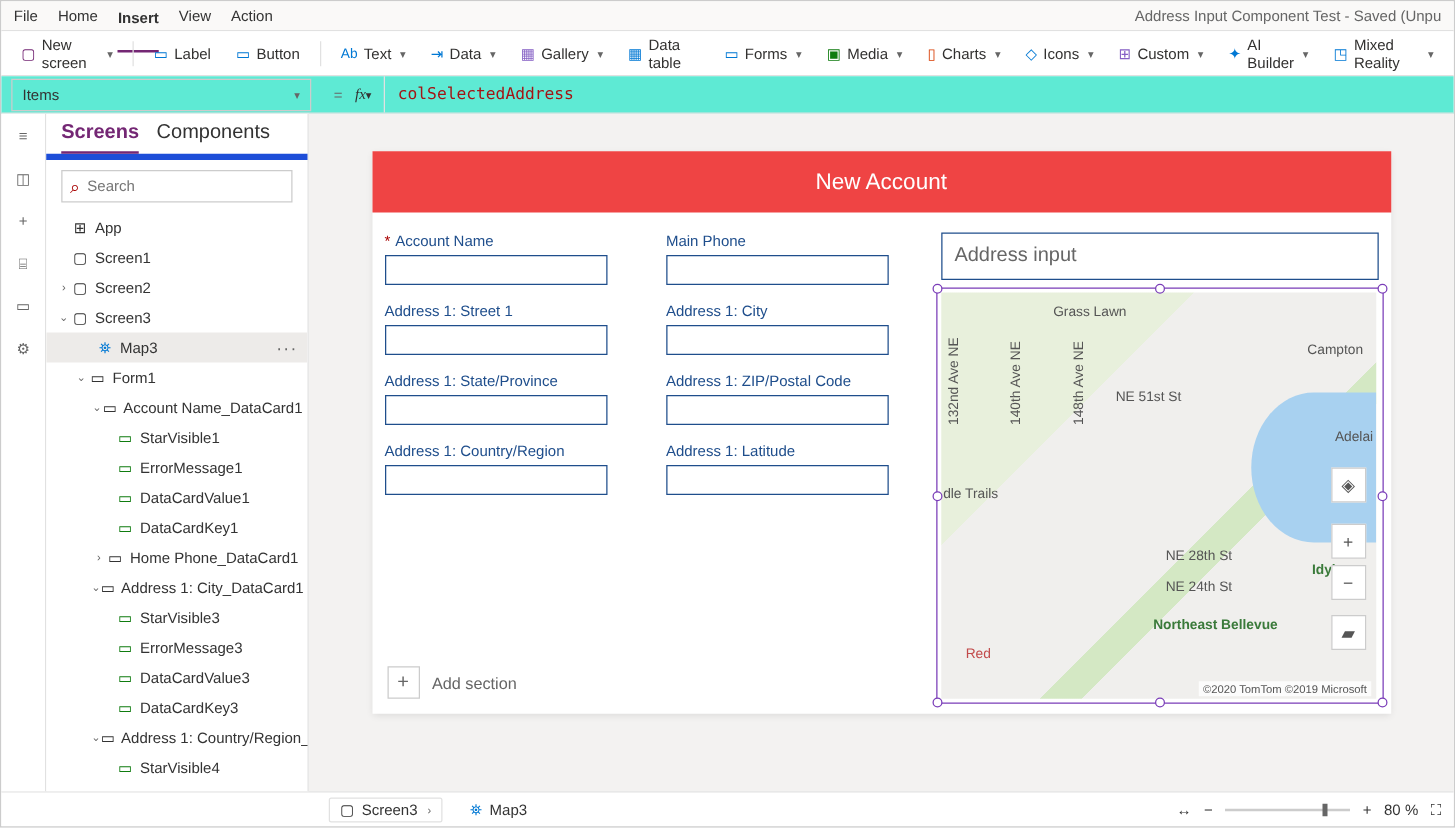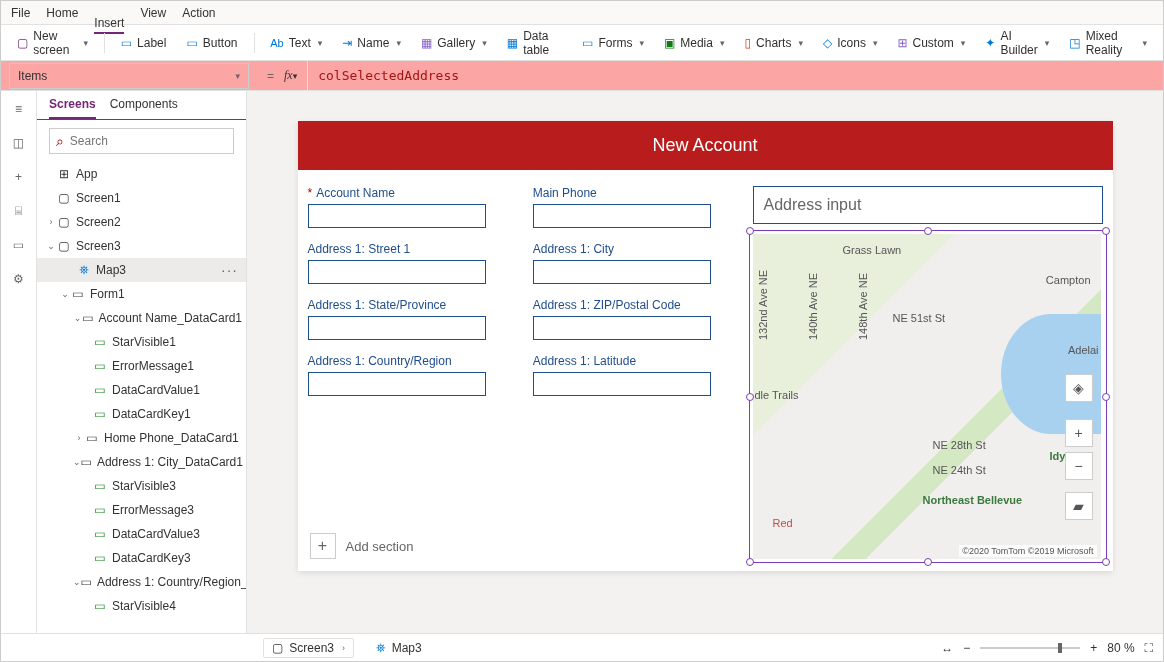--- a/index.html
+++ b/index.html
@@ -1,52 +1,52 @@
 <!DOCTYPE html>
 <html><head>
 <meta charset="utf-8">
 <style>
 * { box-sizing: border-box; margin: 0; padding: 0; font-family: "Segoe UI", sans-serif; }
 body { width: 1164px; height: 662px; background: #fff; font-size: 12px; color: #333; overflow: hidden; border: 1px solid #ccc; }
 .menubar { display: flex; align-items: center; height: 24px; border-bottom: 1px solid #e1e1e1; padding: 0 10px; gap: 16px; background: #faf9f8; }
 .menubar span { cursor: pointer; font-size: 12px; }
-.menubar .active { font-weight: 400; border-bottom: 2px solid #742774; padding-bottom: 2px; margin-top: 24px; }
+.menubar .active { font-weight: 700; border-bottom: 2px solid #742774; padding-bottom: 19px; margin-top: 24px; }
 .menubar .title { margin-left: auto; color: #666; font-size: 12px; }
 .toolbar { display: flex; align-items: center; height: 36px; border-bottom: 1px solid #e1e1e1; padding: 0 8px; gap: 4px; background: #fff; }
 .tbtn { display: flex; align-items: center; padding: 4px 8px; gap: 5px; cursor: pointer; font-size: 12px; color: #323130; }
 .divider { width: 1px; height: 20px; background: #e1e1e1; margin: 0 4px; }
 .chev { font-size: 9px; color: #666; margin-left: 2px; }
-.formulabar { display: flex; align-items: center; height: 30px; border-bottom: 1px solid #e1e1e1; background: #fca5a5; }
+.formulabar { display: flex; align-items: center; height: 30px; border-bottom: 1px solid #e1e1e1; background: #5eead4; }
 .prop-select { width: 240px; height: 26px; border: 1px solid #ccc; margin: 0 8px; padding: 0 8px; display: flex; align-items: center; justify-content: space-between; font-size: 12px; }
 .fx-eq { padding: 0 10px; color: #666; }
 .fx-label { font-style: italic; font-family: serif; padding-right: 10px; border-right: 1px solid #e1e1e1; height: 100%; display: flex; align-items: center;}
 .fx-input { flex: 1; padding: 0 10px; font-family: Consolas, monospace; font-size: 13px; color: #a31515; }
 .main { display: flex; height: calc(100% - 24px - 36px - 30px - 28px); background: #f3f2f1; }
 .leftrail { width: 36px; background: #fff; border-right: 1px solid #e1e1e1; display: flex; flex-direction: column; align-items: center; padding-top: 6px; gap: 10px; }
 .leftrail .rb { width: 24px; height: 24px; display: flex; align-items: center; justify-content: center; cursor: pointer; color: #666; }
 .treeview { width: 210px; background: #fff; border-right: 1px solid #e1e1e1; display: flex; flex-direction: column; }
 .tv-header { display: flex; align-items: center; justify-content: space-between; padding: 8px 12px 4px 12px; }
 .tv-header h3 { font-size: 14px; font-weight: 600; color: #323130; }
-.tv-tabs { display: flex; gap: 14px; padding: 0 12px; border-bottom: 1px solid #1d4ed8; font-size: 12px; }
+.tv-tabs { display: flex; gap: 14px; padding: 0 12px; border-bottom: 5px solid #1d4ed8; font-size: 16px; }
 .tv-tabs span { padding: 6px 0; cursor: pointer; }
 .tv-tabs .active { border-bottom: 2px solid #742774; font-weight: 600; color: #742774;}
 .tv-search { margin: 8px 12px; border: 1px solid #ccc; height: 26px; display: flex; align-items: center; padding: 0 6px; gap: 6px; }
 .tv-search input { border: none; outline: none; flex: 1; font-size: 12px; }
 .tree { flex: 1; overflow-y: auto; overflow-x: hidden; font-size: 12px; }
 .tree::-webkit-scrollbar { width: 8px; }
 .tree::-webkit-scrollbar-thumb { background: #c8c6c4; }
 .node { display: flex; align-items: center; height: 24px; padding-right: 4px; cursor: pointer; white-space: nowrap;}
 .node.selected { background: #edebe9; }
 .node .tw { width: 12px; font-size: 9px; color: #666; text-align: center;}
 .node .ic { width: 14px; height: 14px; margin-right: 5px; display: inline-flex; align-items: center; justify-content: center; }
 .node .more { margin-left: auto; padding: 0 4px; color: #666; font-size: 14px; letter-spacing: 1px; visibility:hidden;}
 .node.selected .more { visibility: visible;}
 .canvas { flex: 1; position: relative; display: flex; align-items: flex-start; justify-content: center; padding: 30px 20px; overflow: hidden; }
 .appcanvas { width: 815px; height: 450px; background: #fff; box-shadow: 0 2px 6px rgba(0,0,0,0.1); position: relative; }
-.form-header { background: #b91c1c; color: #fff; text-align: center; padding: 14px; font-size: 18px; }
+.form-header { background: #ef4444; color: #fff; text-align: center; padding: 14px; font-size: 18px; }
 .form-body { display: flex; padding: 16px 10px 10px 10px; gap: 10px; }
 .form-cols { display: flex; gap: 18px; flex: 1; }
 .form-col { display: flex; flex-direction: column; gap: 14px; }
 .field label { font-size: 12px; color: #1f4e8c; }
 .field .req { color: #a80000; margin-right: 4px;}
 .field input { width: 178px; height: 24px; border: 1px solid #1f4e8c; margin-top: 4px; padding: 0 4px; }
 .right-panel { width: 350px; }
 .addr-input { width: 100%; height: 38px; border: 1px solid #1f4e8c; padding: 0 10px; font-size: 16px; color: #666; display: flex; align-items: center;}
 .map-wrap { position: relative; margin-top: 10px; }
 .map-select { position: absolute; inset: -4px; border: 1px solid #7a3db8; pointer-events: none; }
@@ -70,20 +70,21 @@
 </style>
 </head>
 <body>
 
 <div class="menubar">
   <span>File</span>
   <span>Home</span>
   <span class="active">Insert</span>
   <span>View</span>
   <span>Action</span>
+  <span class="title">Address Input Component Test - Saved (Unpu</span>
 </div>
 
 <div class="toolbar">
   <div class="tbtn">
       <span style="color:#742774">▢</span>
       <span>New screen</span>
       <span class="chev">▾</span>
     </div>
   <div class="divider"></div>
   <div class="tbtn">
@@ -95,21 +96,21 @@
       <span>Button</span>
     </div>
   <div class="divider"></div>
   <div class="tbtn">
       <span style="color:#0078d4;font-weight:normal;font-size:11px">Ab</span>
       <span>Text</span>
       <span class="chev">▾</span>
     </div>
   <div class="tbtn">
       <span style="color:#0078d4">⇥</span>
-      <span>Name</span>
+      <span>Data</span>
       <span class="chev">▾</span>
     </div>
   <div class="tbtn">
       <span style="color:#8661c5">▦</span>
       <span>Gallery</span>
       <span class="chev">▾</span>
     </div>
   <div class="tbtn">
       <span style="color:#0078d4">▦</span>
       <span>Data table</span>

